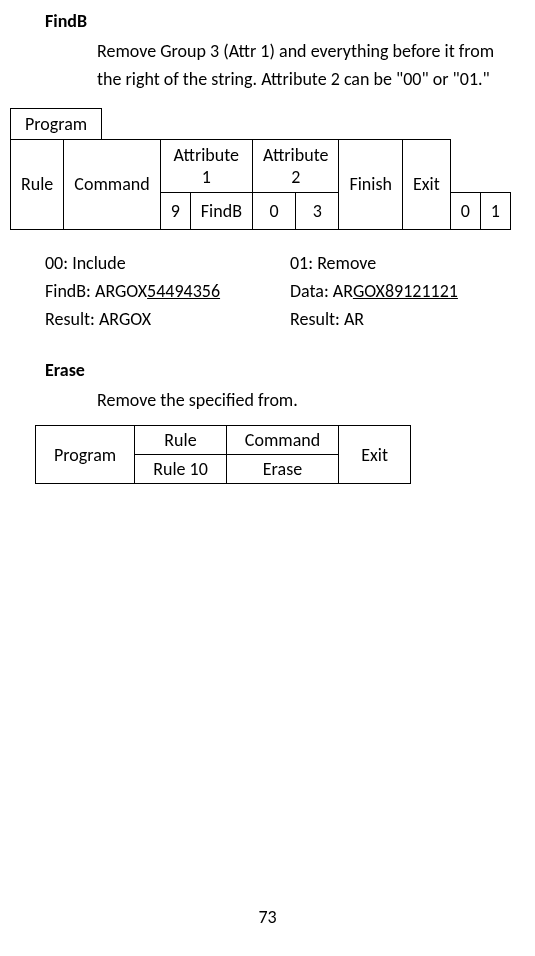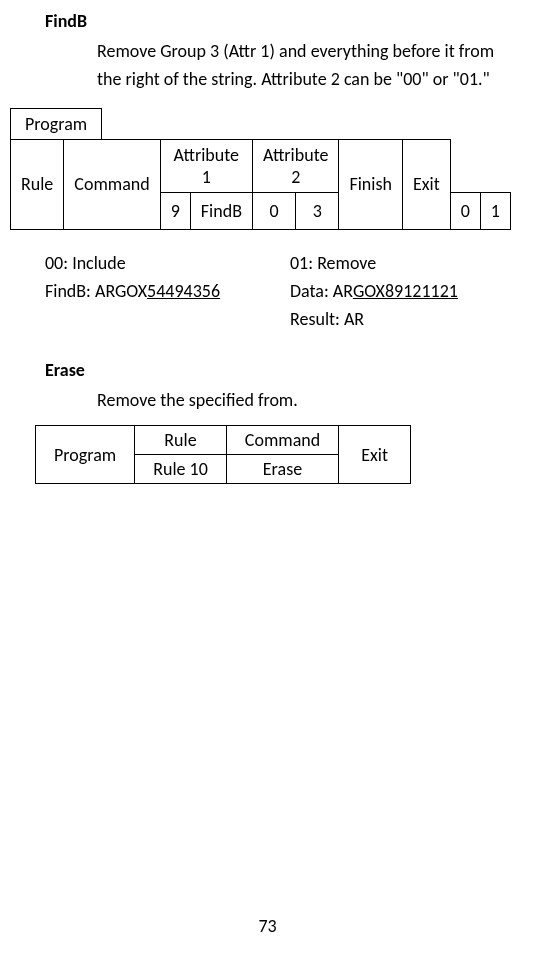--- a/index.html
+++ b/index.html
@@ -48,36 +48,37 @@
     border: 1px solid #000;
     border-bottom: none;
     padding: 4px 14px;
     margin-left: -35px;
   }
   .two-col {
     display: flex;
     margin-left: 0px;
     margin-bottom: 26px;
     line-height: 1.55;
+    align-items: center;
   }
   .two-col .col {
     flex: 0 0 245px;
   }
   .u {
     text-decoration: underline;
   }
   .tbl2 {
     margin-left: -10px;
   }
   .tbl2 td {
     padding: 3px 18px;
   }
   .page-num {
     position: absolute;
-    bottom: 19px;
+    bottom: 28px;
     left: 0;
     width: 100%;
     text-align: center;
     font-size: 18px;
   }
 </style>
 </head>
 <body>
 
 <div class="content">
@@ -105,20 +106,21 @@
       <td style="width:40px">0</td>
       <td style="width:40px">1</td>
     </tr>
   </tbody>
     </table>
 
   <div class="two-col">
     <div class="col">
       <div>00: Include</div>
       <div><span>FindB: ARGOX</span><span class="u">54494356</span></div>
+      <div>Result: ARGOX</div>
     </div>
     <div class="col">
       <div>01: Remove</div>
       <div><span>Data: AR</span><span class="u">GOX89121121</span></div>
       <div>Result: AR</div>
     </div>
   </div>
 
   <div class="heading">Erase</div>
   <div class="indent" style="margin-bottom:10px">Remove the specified from.</div>

